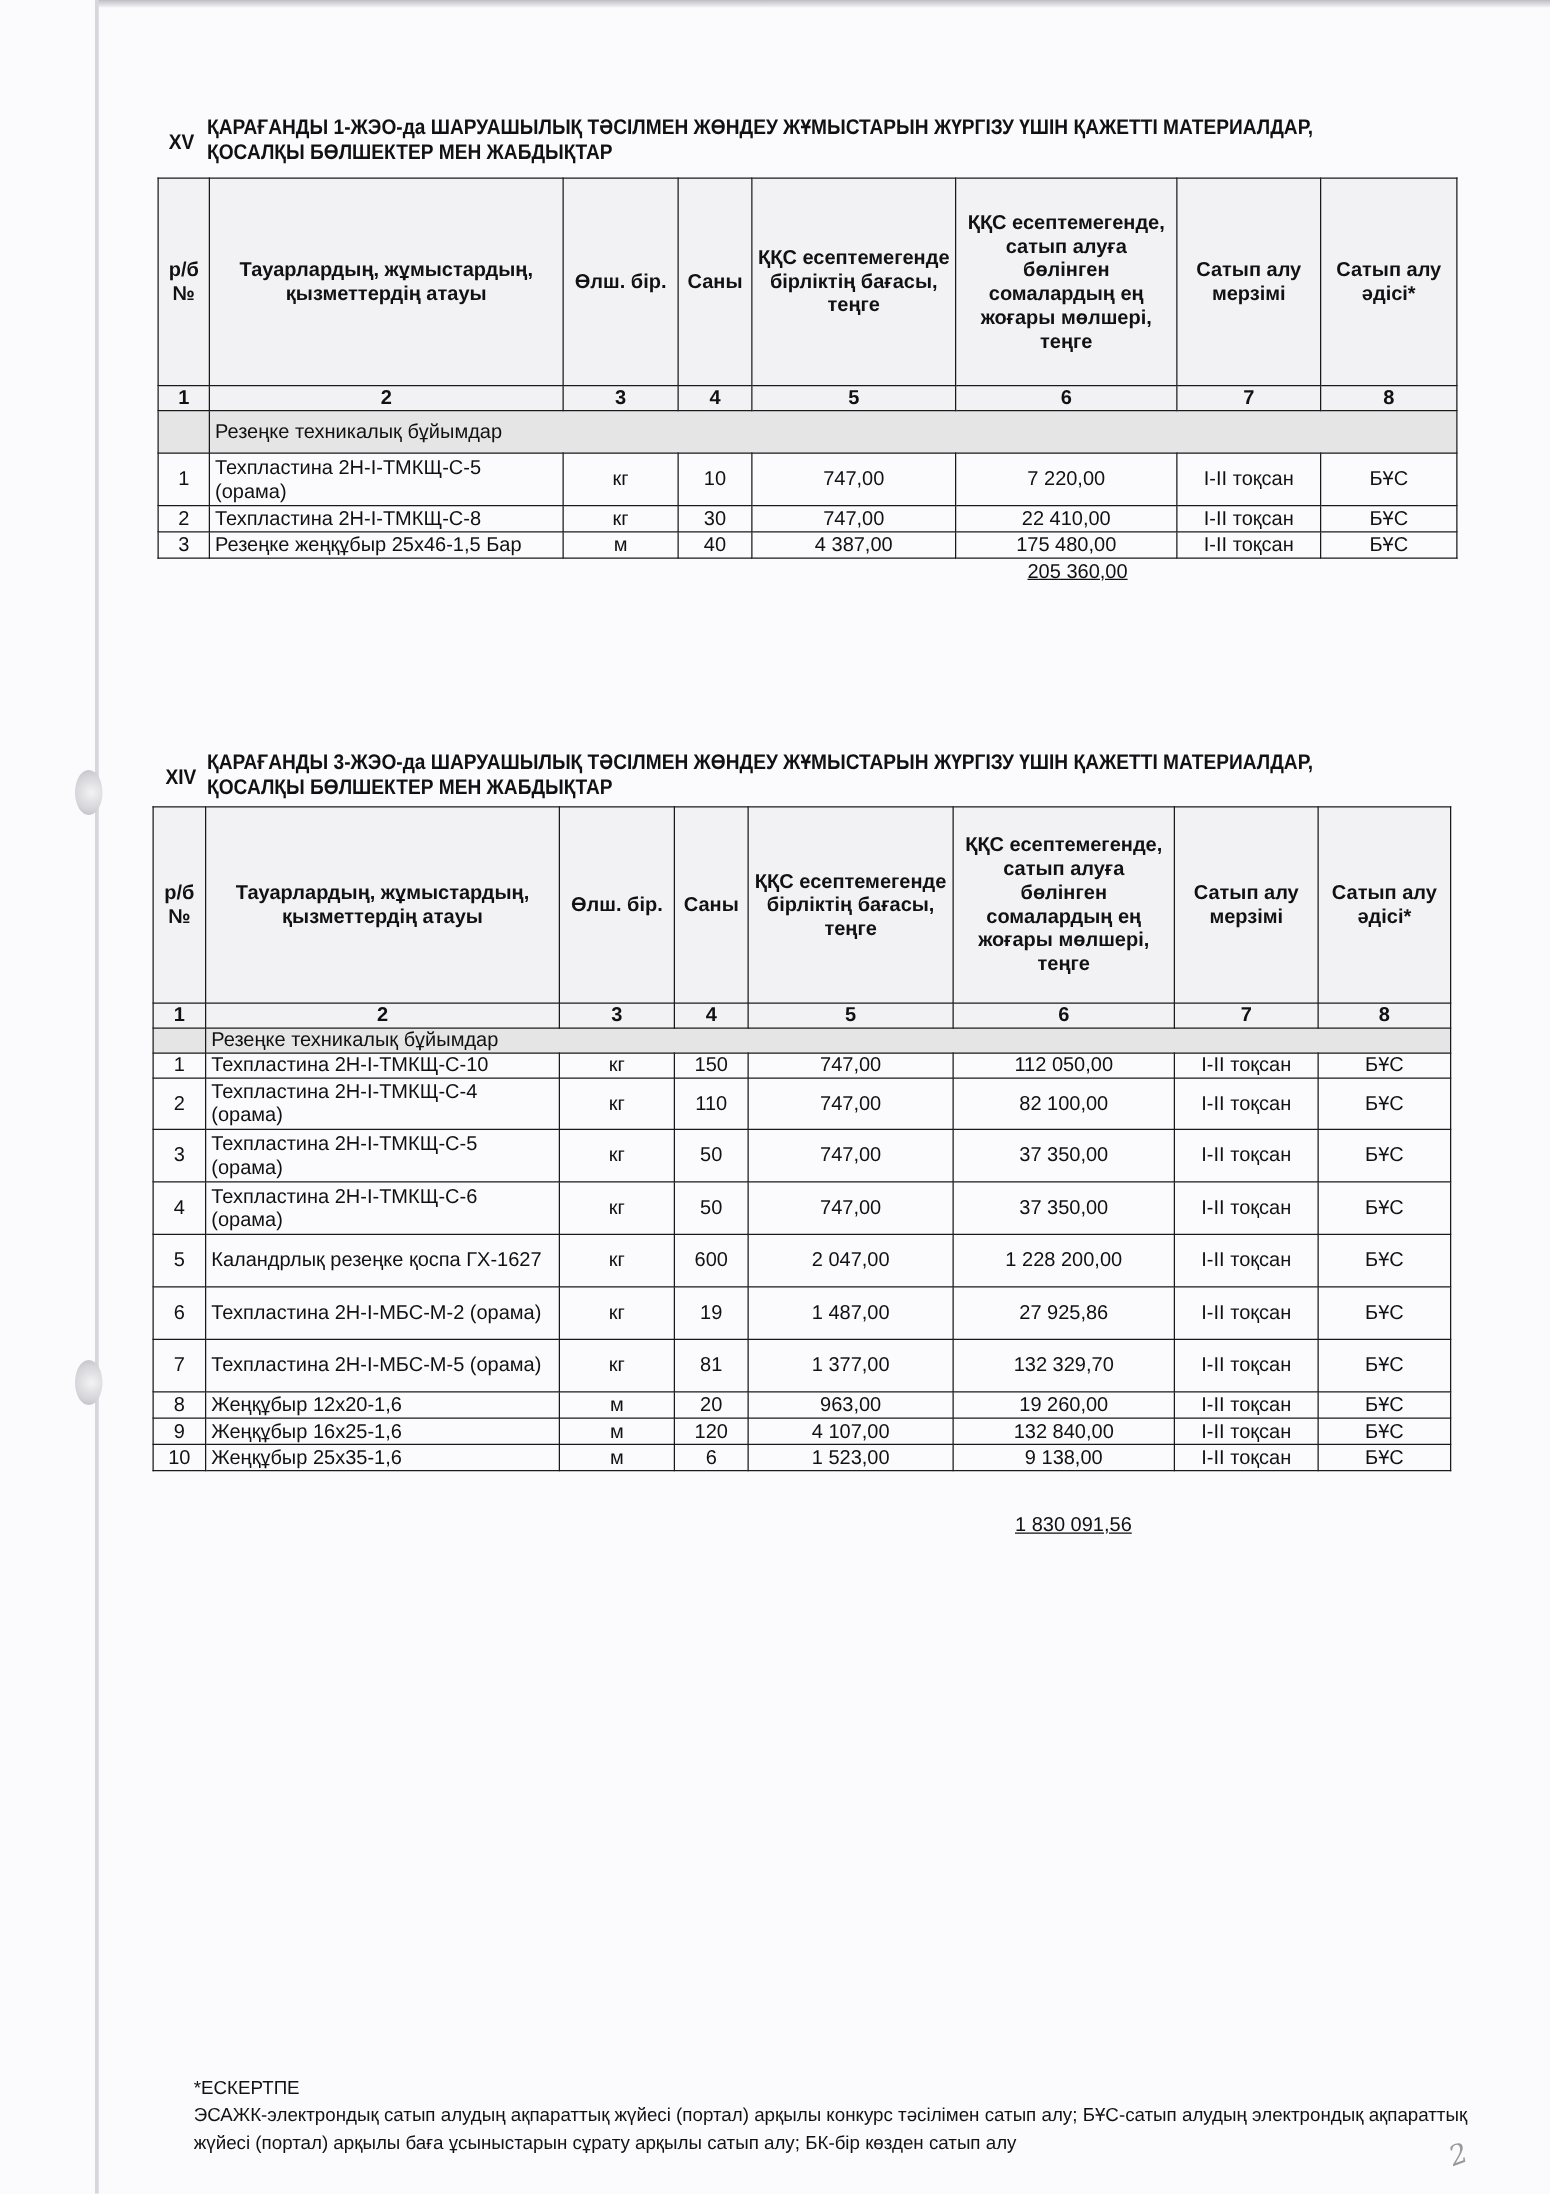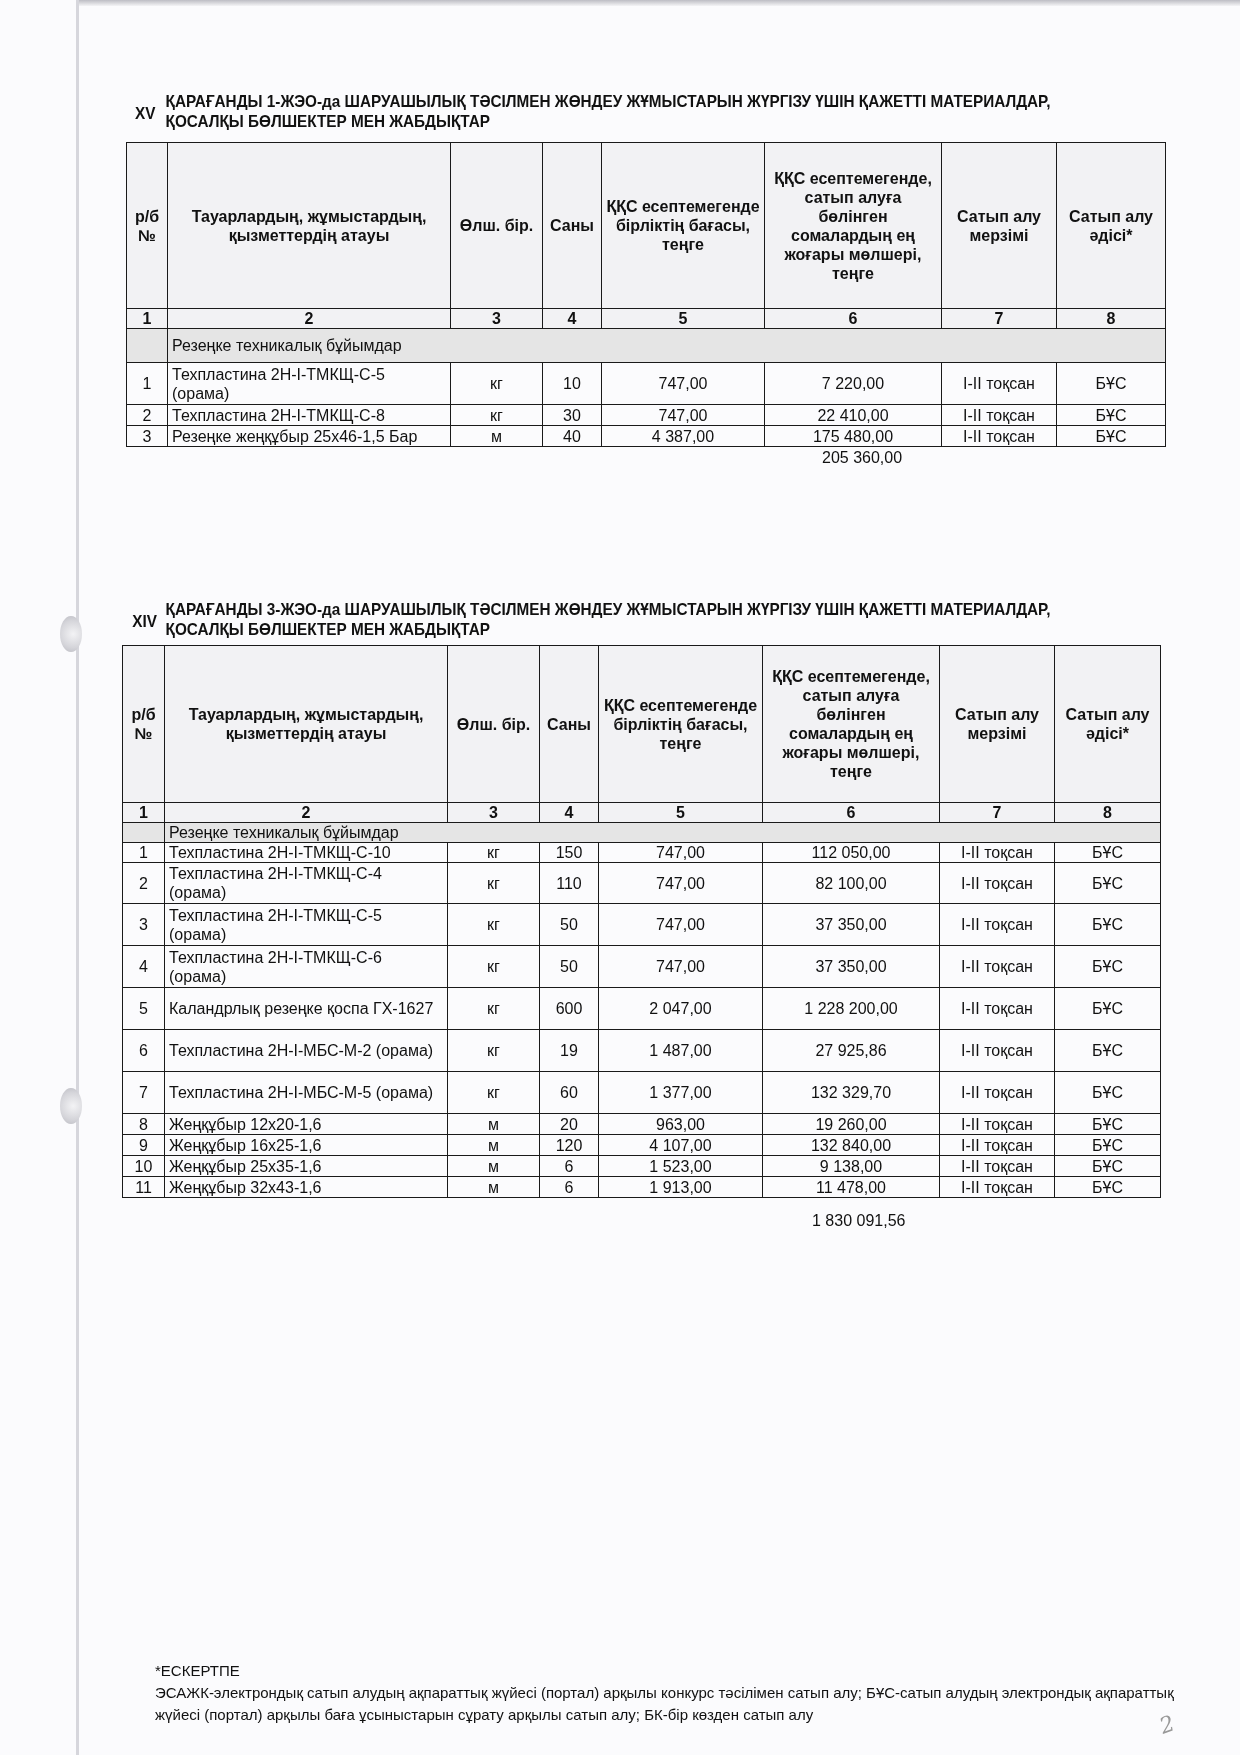--- a/index.html
+++ b/index.html
@@ -15,21 +15,21 @@
   .section-title .roman { position: absolute; left: 0; top: 12px; }
   .section-title .lines { position: absolute; left: 34px; top: 0; }
   table.proc { position: absolute; border-collapse: collapse; table-layout: fixed; font-size: 16px; }
   table.proc td, table.proc th { border: 1.5px solid #1a1a1a; padding: 0 4px; line-height: 19px; overflow: hidden; }
   table.proc th { background: #f2f2f4; font-weight: bold; text-align: center; font-size: 16px; }
   table.proc tr.colnums td { background: #f2f2f4; font-weight: bold; text-align: center; height: 19px; font-size: 16px; }
   table.proc tr.group td { background: #e5e5e5; }
   td.c { text-align: center; }
   td.r { text-align: center; }
   td.l { text-align: left; }
-  .total { position: absolute; font-size: 16px; }
+  .total { position: absolute; font-size: 16px; text-decoration: underline; }
   .note { position: absolute; left: 120px; top: 1660px; font-size: 15px; line-height: 22px; width: 1020px; margin-left: 35px; }
   .sign { position: absolute; left: 1160px; top: 1712px; font-size: 22px; color: #999; font-family: "DejaVu Serif", serif; font-style: italic; transform: rotate(-20deg); }
 </style>
 </head>
 <body>
 
 <div class="scan-top"></div>
 <div class="scan-left"></div>
 <div class="hole" style="top:616px"></div>
 <div class="hole" style="top:1088px"></div>
@@ -213,21 +213,21 @@
     <td class="c">19</td>
     <td class="r">1 487,00</td>
     <td class="r">27 925,86</td>
     <td class="c">I-II тоқсан</td>
     <td class="c">БҰС</td>
   </tr>
   <tr style="height:42px">
     <td class="c">7</td>
     <td class="l">Техпластина 2Н-I-МБС-М-5 (орама)</td>
     <td class="c">кг</td>
-    <td class="c">60</td>
+    <td class="c">81</td>
     <td class="r">1 377,00</td>
     <td class="r">132 329,70</td>
     <td class="c">I-II тоқсан</td>
     <td class="c">БҰС</td>
   </tr>
   <tr style="height:21px">
     <td class="c">8</td>
     <td class="l">Жеңқұбыр 12х20-1,6</td>
     <td class="c">м</td>
     <td class="c">20</td>
@@ -246,30 +246,20 @@
     <td class="c">I-II тоқсан</td>
     <td class="c">БҰС</td>
   </tr>
   <tr style="height:21px">
     <td class="c">10</td>
     <td class="l">Жеңқұбыр 25х35-1,6</td>
     <td class="c">м</td>
     <td class="c">6</td>
     <td class="r">1 523,00</td>
     <td class="r">9 138,00</td>
-    <td class="c">I-II тоқсан</td>
-    <td class="c">БҰС</td>
-  </tr>
-  <tr style="height:21px">
-    <td class="c">11</td>
-    <td class="l">Жеңқұбыр 32х43-1,6</td>
-    <td class="c">м</td>
-    <td class="c">6</td>
-    <td class="r">1 913,00</td>
-    <td class="r">11 478,00</td>
     <td class="c">I-II тоқсан</td>
     <td class="c">БҰС</td>
   </tr>
 </tbody>
   </table>
 <div class="total" style="left:812px; top:1212px;">1 830 091,56</div>
 
 <div class="note">
   <div>*ЕСКЕРТПЕ</div>
   <div>ЭСАЖК-электрондық сатып алудың ақпараттық жүйесі (портал) арқылы конкурс тәсілімен сатып алу; БҰС-сатып алудың электрондық ақпараттық жүйесі (портал) арқылы баға ұсыныстарын сұрату арқылы сатып алу; БК-бір көзден сатып алу</div>

